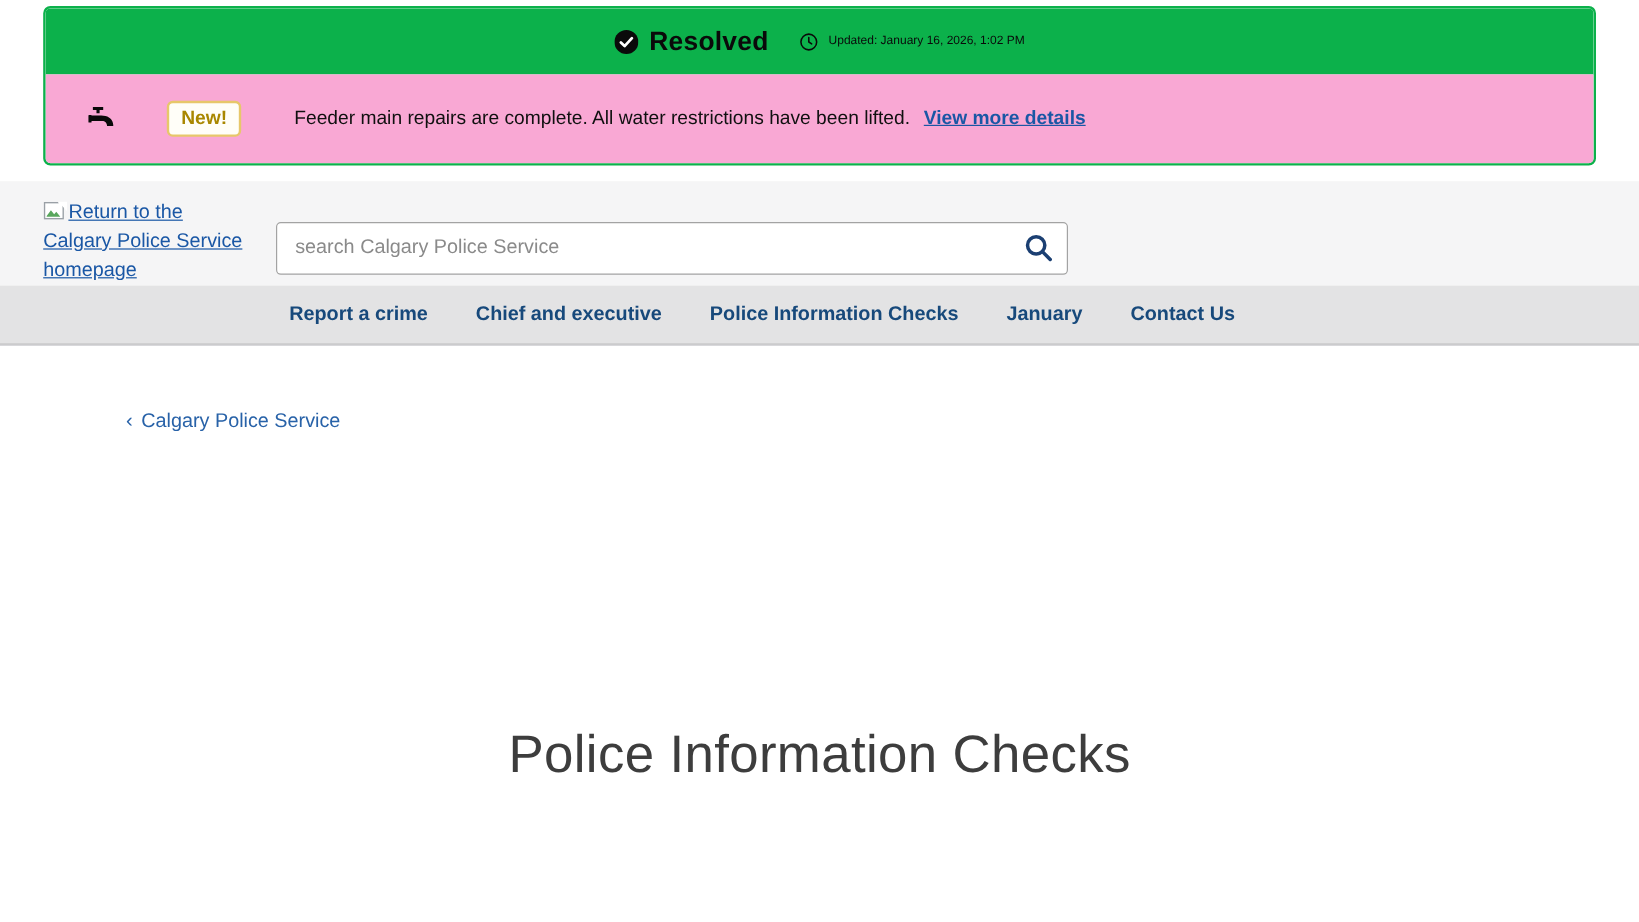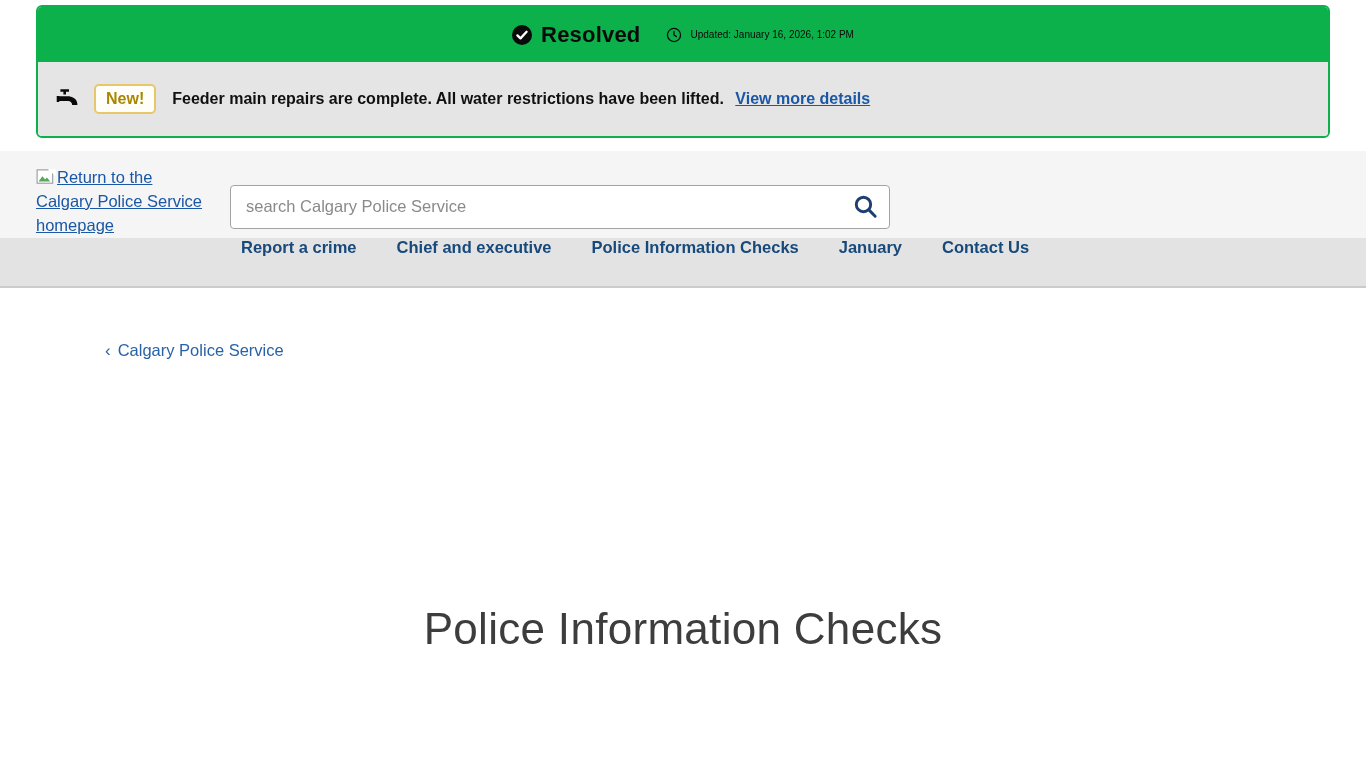--- a/index.html
+++ b/index.html
@@ -41,44 +41,45 @@
     margin: 0 26px 0 9px;
     letter-spacing: 0.2px;
   }
   .clock-icon svg { width: 16px; height: 16px; display: block; }
   .alert-updated-text {
     font-size: 10px;
     color: #0a0a0a;
     margin-left: 8px;
   }
   .alert-message-row {
-    background: #e5e5e5;
+    background: #f9a8d4;
     min-height: 74px;
     display: flex;
     align-items: center;
-    padding: 0 18px;
+    padding: 0 35px;
+    gap: 28px;
   }
   .faucet-icon svg { width: 24px; height: 24px; display: block; }
   .new-badge {
     margin-left: 14px;
     border: 2px solid #E7C76A;
     border-radius: 5px;
     background: #FFFEF8;
     color: #A98700;
     font-size: 16px;
     font-weight: bold;
     padding: 4px 10px;
     white-space: nowrap;
   }
   .alert-message-p {
     margin: 0 0 0 16px;
     font-size: 16px;
     line-height: 1.3;
   }
-  .alert-message-text { font-weight: bold; color: #101010; }
+  .alert-message-text { font-weight: normal; color: #101010; }
   .view-details-link {
     font-weight: bold;
     color: #1A57A5;
     text-decoration: underline;
     cursor: pointer;
     margin-left: 7px;
   }
 
   
   .site-header {
@@ -138,20 +139,21 @@
     justify-content: center;
     padding: 0;
   }
   .search-button svg { width: 27px; height: 27px; display: block; }
 
   
   .main-nav {
     background: #E3E3E4;
     height: 50px;
     display: flex;
+    align-items: center;
     gap: 40px;
     padding-left: 241px;
     border-bottom: 2px solid #CBCBCD;
   }
   .nav-link {
     font-size: 16.5px;
     font-weight: bold;
     color: #17497B;
     text-decoration: none;
     cursor: pointer;

